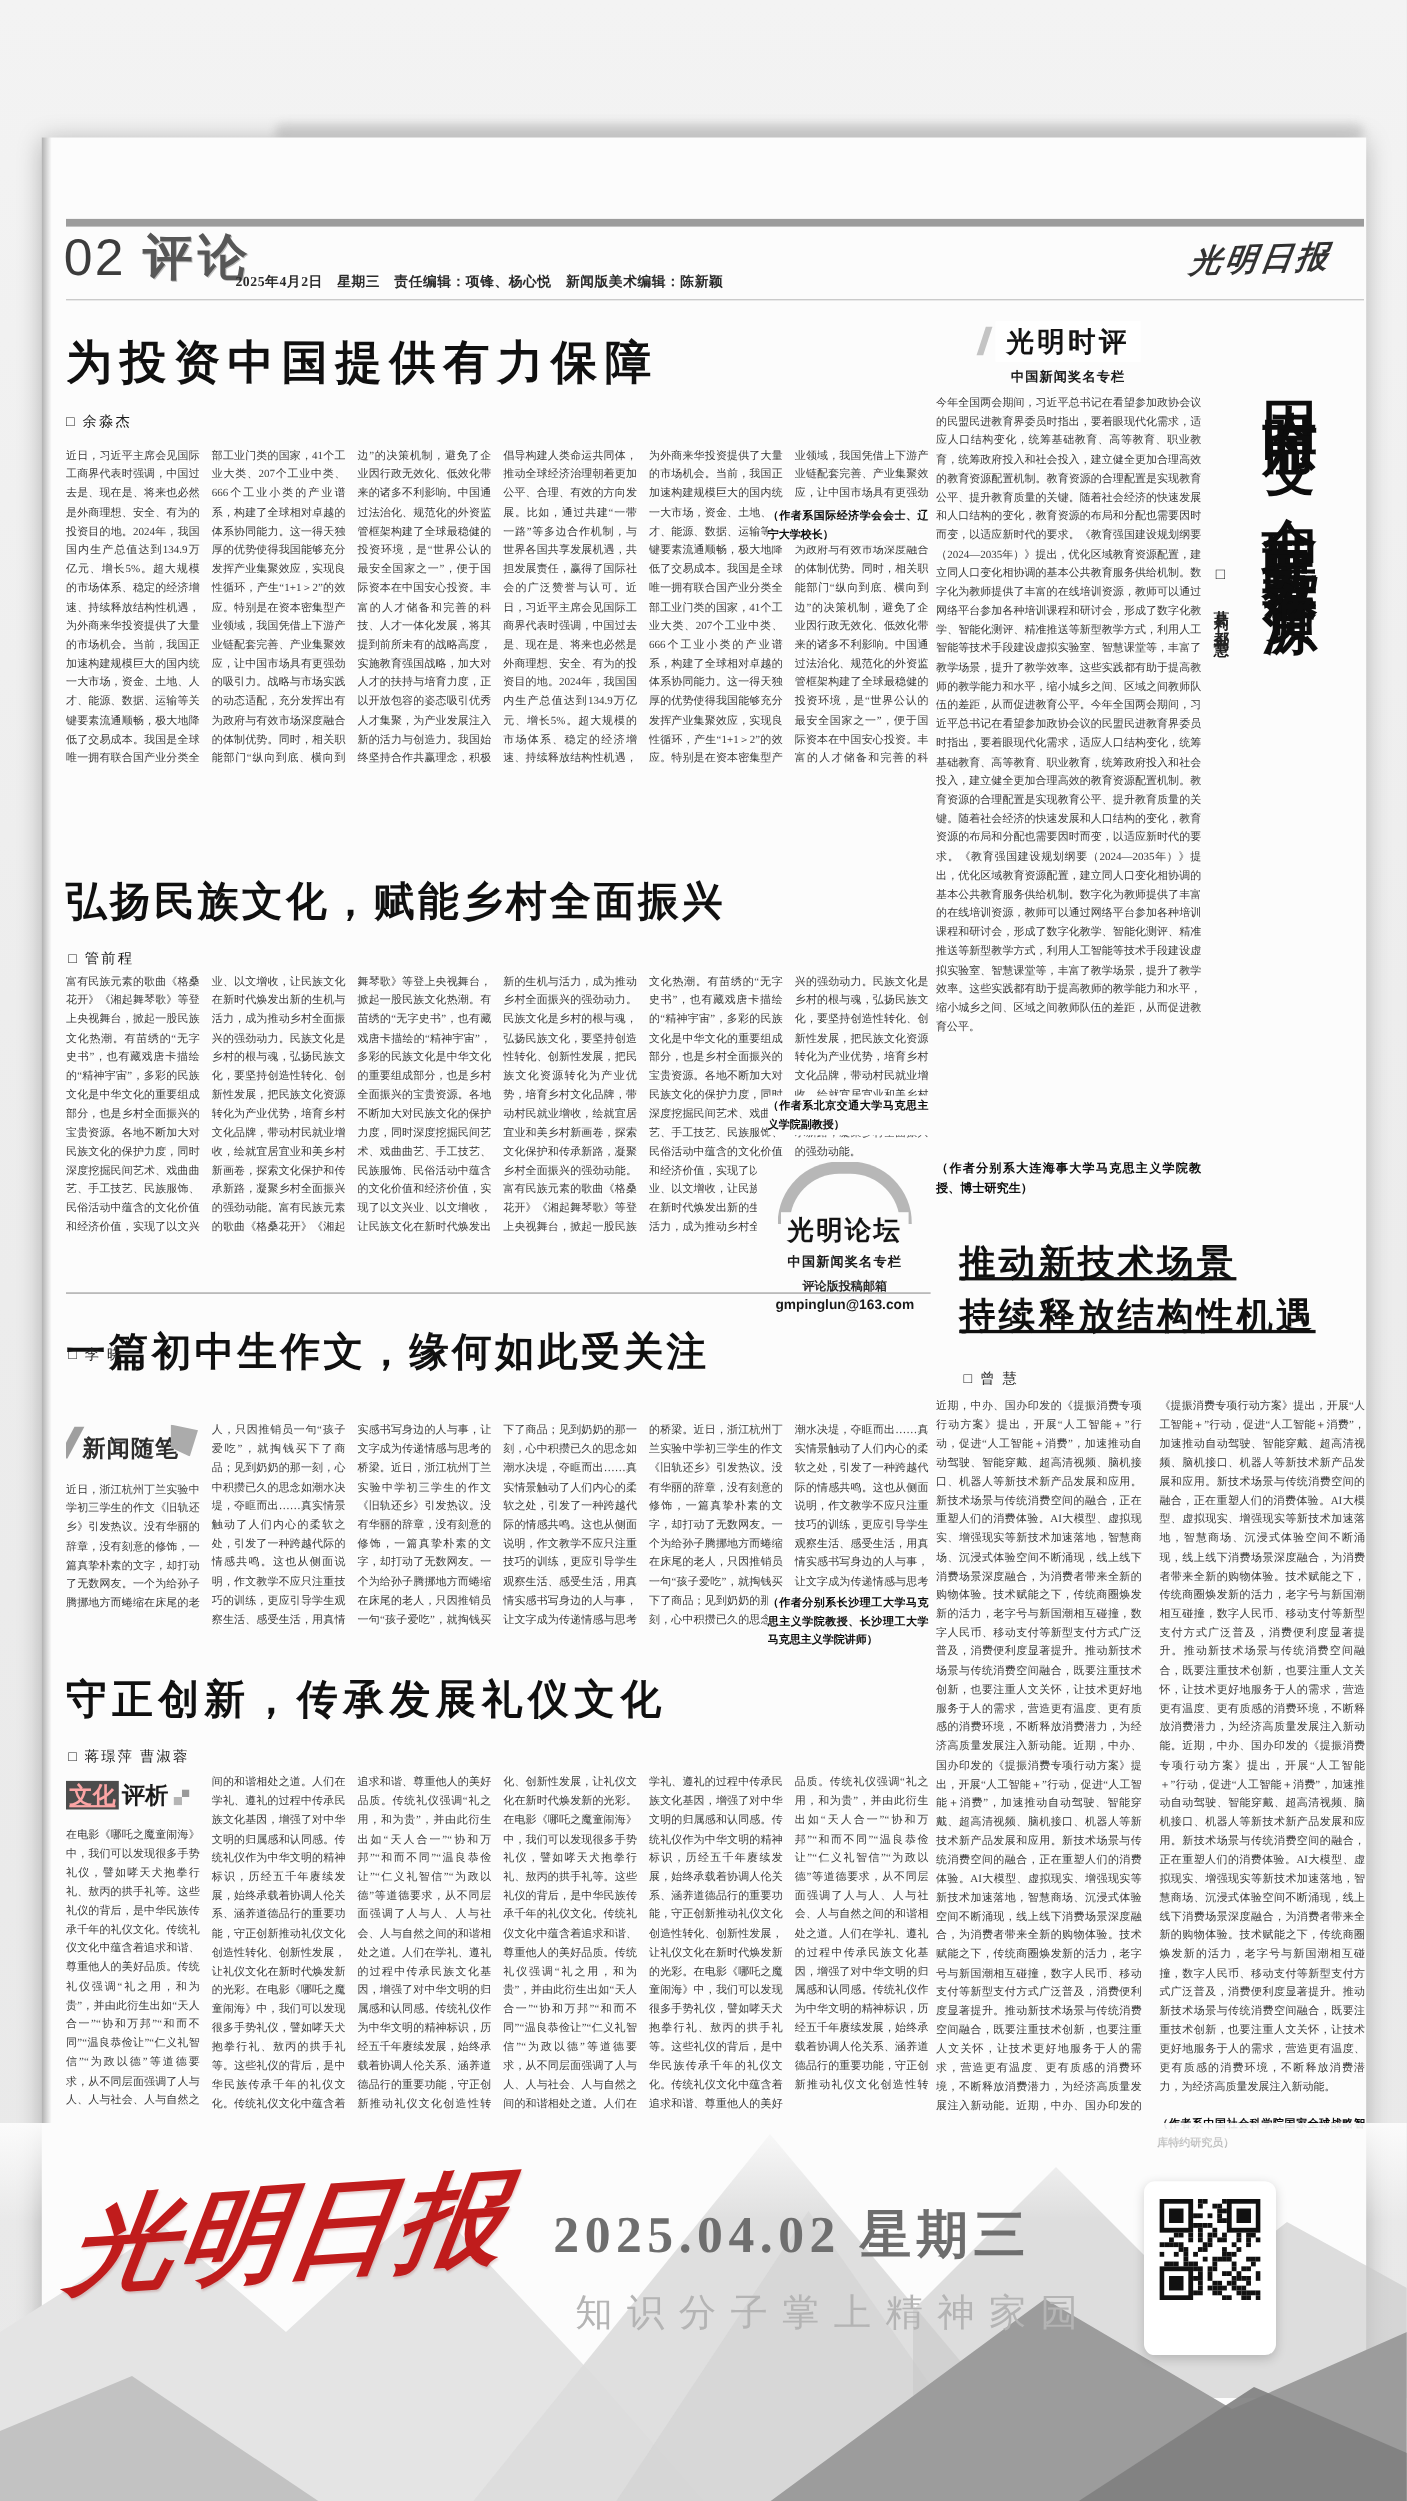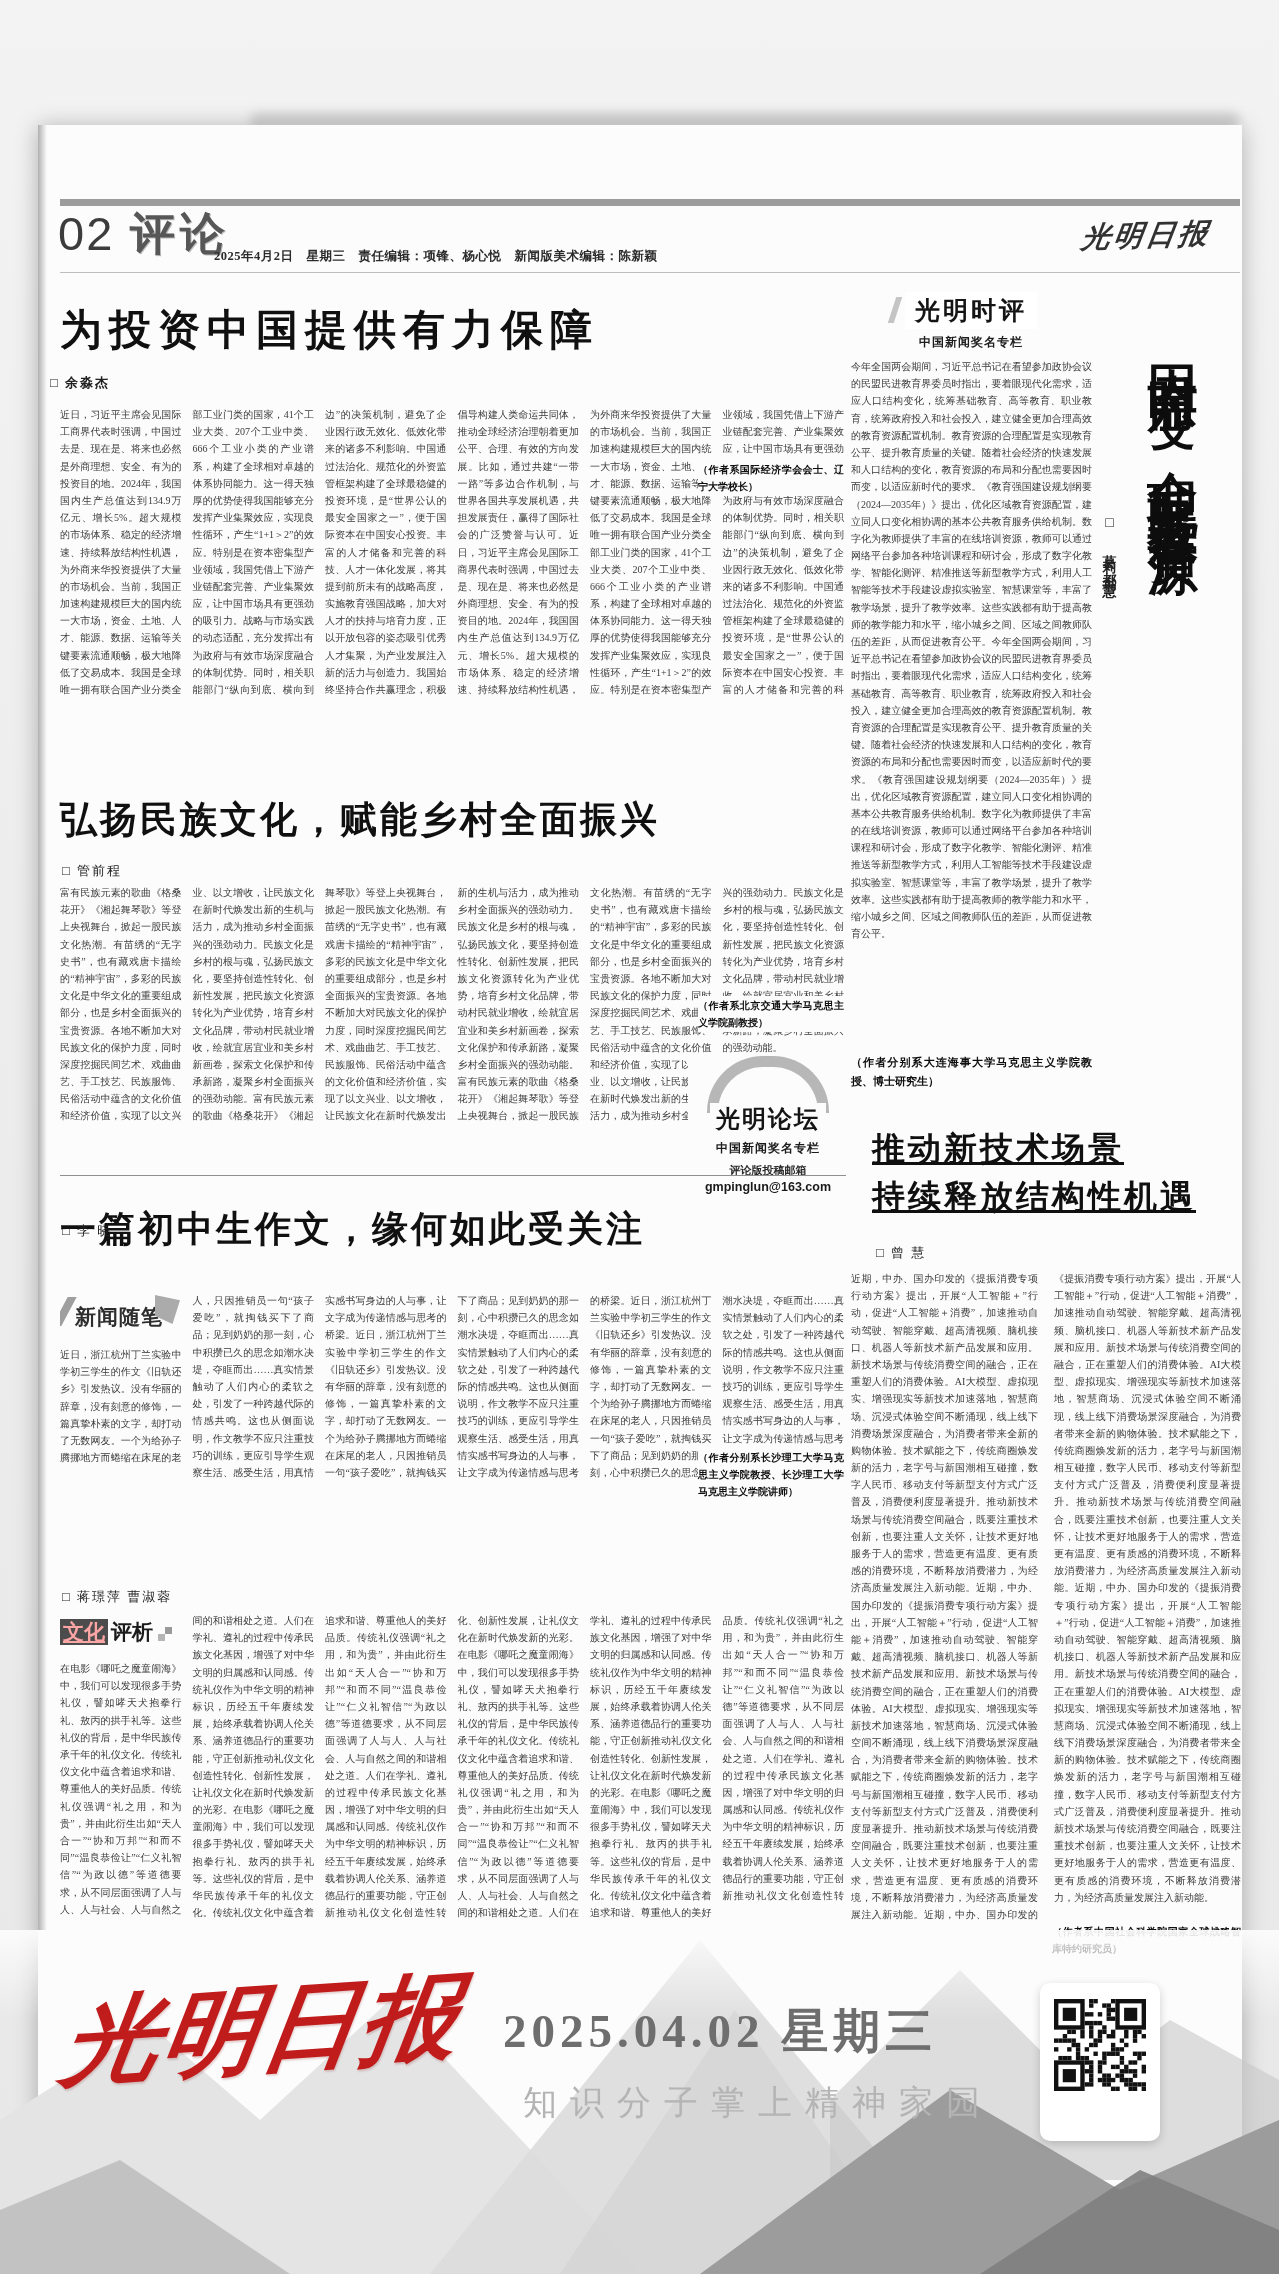--- a/index.html
+++ b/index.html
@@ -105,21 +105,21 @@
   <div class="abs left-curl"></div>
 
   <div class="abs topbar"></div>
   <div class="abs edition">02</div>
   <div class="abs section">评论</div>
   <div class="abs dateline">2025年4月2日　星期三　责任编辑：项锋、杨心悦　新闻版美术编辑：陈新颖</div>
   <div class="abs thinrule"></div>
   <div class="abs masthead">光明日报</div>
 
   <div class="abs headline h-invest">为投资中国提供有力保障</div>
-  <div class="abs byline" style="left:50px;top:374px;font-weight:bold;">□ 余淼杰</div>
+  <div class="abs byline" style="left:60px;top:374px;">□ 余淼杰</div>
   <div class="abs body cols6 b-invest">
     <span>近日，习近平主席会见国际工商界代表时强调，中国过去是、现在是、将来也必然是外商理想、安全、有为的投资目的地。2024年，我国国内生产总值达到134.9万亿元、增长5%。超大规模的市场体系、稳定的经济增速、持续释放结构性机遇，为外商来华投资提供了大量的市场机会。当前，我国正加速构建规模巨大的国内统一大市场，资金、土地、人才、能源、数据、运输等关键要素流通顺畅，极大地降低了交易成本。我国是全球唯一拥有联合国产业分类全部工业门类的国家，41个工业大类、207个工业中类、666个工业小类的产业谱系，构建了全球相对卓越的体系协同能力。这一得天独厚的优势使得我国能够充分发挥产业集聚效应，实现良性循环，产生“1+1＞2”的效应。特别是在资本密集型产业领域，我国凭借上下游产业链配套完善、产业集聚效应，让中国市场具有更强劲的吸引力。战略与市场实践的动态适配，充分发挥出有为政府与有效市场深度融合的体制优势。同时，相关职能部门“纵向到底、横向到边”的决策机制，避免了企业因行政无效化、低效化带来的诸多不利影响。中国通过法治化、规范化的外资监管框架构建了全球最稳健的投资环境，是“世界公认的最安全国家之一”，便于国际资本在中国安心投资。丰富的人才储备和完善的科技、人才一体化发展，将其提到前所未有的战略高度，实施教育强国战略，加大对人才的扶持与培育力度，正以开放包容的姿态吸引优秀人才集聚，为产业发展注入新的活力与创造力。我国始终坚持合作共赢理念，积极倡导构建人类命运共同体，推动全球经济治理朝着更加公平、合理、有效的方向发展。比如，通过共建“一带一路”等多边合作机制，与世界各国共享发展机遇，共担发展责任，赢得了国际社会的广泛赞誉与认可。近日，习近平主席会见国际工商界代表时强调，中国过去是、现在是、将来也必然是外商理想、安全、有为的投资目的地。2024年，我国国内生产总值达到134.9万亿元、增长5%。超大规模的市场体系、稳定的经济增速、持续释放结构性机遇，为外商来华投资提供了大量的市场机会。当前，我国正加速构建规模巨大的国内统一大市场，资金、土地、人才、能源、数据、运输等关键要素流通顺畅，极大地降低了交易成本。我国是全球唯一拥有联合国产业分类全部工业门类的国家，41个工业大类、207个工业中类、666个工业小类的产业谱系，构建了全球相对卓越的体系协同能力。这一得天独厚的优势使得我国能够充分发挥产业集聚效应，实现良性循环，产生“1+1＞2”的效应。特别是在资本密集型产业领域，我国凭借上下游产业链配套完善、产业集聚效应，让中国市场具有更强劲的吸引力。战略与市场实践的动态适配，充分发挥出有为政府与有效市场深度融合的体制优势。同时，相关职能部门“纵向到底、横向到边”的决策机制，避免了企业因行政无效化、低效化带来的诸多不利影响。中国通过法治化、规范化的外资监管框架构建了全球最稳健的投资环境，是“世界公认的最安全国家之一”，便于国际资本在中国安心投资。丰富的人才储备和完善的科技、人才一体化发展，将其提到前所未有的战略高度，实施教育强国战略，加大对人才的扶持与培育力度，正以开放包容的姿态吸引优秀人才集聚，为产业发展注入新的活力与创造力。我国始终坚持合作共赢理念，积极倡导构建人类命运共同体，推动全球经济治理朝着更加公平、合理、有效的方向发展。比如，通过共建“一带一路”等多边合作机制，与世界各国共享发展机遇，共担发展责任，赢得了国际社会的广泛赞誉与认可。</span>
   </div>
   <div class="attrib at-invest">（作者系国际经济学会会士、辽宁大学校长）</div>
 
   <div class="abs badge-shiping">
     <div class="shiping-title">光明时评</div>
     <div class="badge-sub">中国新闻奖名专栏</div>
   </div>
   <div class="abs body b-edu">
@@ -151,20 +151,21 @@
   <div class="abs body cols6 b-essay">
     <div class="badge-suibi">
       <div class="suibi-slash"></div>
       <div class="suibi-txt">新闻随笔</div>
       <div class="suibi-flag"></div>
     </div>
     <span>近日，浙江杭州丁兰实验中学初三学生的作文《旧轨还乡》引发热议。没有华丽的辞章，没有刻意的修饰，一篇真挚朴素的文字，却打动了无数网友。一个为给孙子腾挪地方而蜷缩在床尾的老人，只因推销员一句“孩子爱吃”，就掏钱买下了商品；见到奶奶的那一刻，心中积攒已久的思念如潮水决堤，夺眶而出……真实情景触动了人们内心的柔软之处，引发了一种跨越代际的情感共鸣。这也从侧面说明，作文教学不应只注重技巧的训练，更应引导学生观察生活、感受生活，用真情实感书写身边的人与事，让文字成为传递情感与思考的桥梁。近日，浙江杭州丁兰实验中学初三学生的作文《旧轨还乡》引发热议。没有华丽的辞章，没有刻意的修饰，一篇真挚朴素的文字，却打动了无数网友。一个为给孙子腾挪地方而蜷缩在床尾的老人，只因推销员一句“孩子爱吃”，就掏钱买下了商品；见到奶奶的那一刻，心中积攒已久的思念如潮水决堤，夺眶而出……真实情景触动了人们内心的柔软之处，引发了一种跨越代际的情感共鸣。这也从侧面说明，作文教学不应只注重技巧的训练，更应引导学生观察生活、感受生活，用真情实感书写身边的人与事，让文字成为传递情感与思考的桥梁。近日，浙江杭州丁兰实验中学初三学生的作文《旧轨还乡》引发热议。没有华丽的辞章，没有刻意的修饰，一篇真挚朴素的文字，却打动了无数网友。一个为给孙子腾挪地方而蜷缩在床尾的老人，只因推销员一句“孩子爱吃”，就掏钱买下了商品；见到奶奶的那一刻，心中积攒已久的思念如潮水决堤，夺眶而出……真实情景触动了人们内心的柔软之处，引发了一种跨越代际的情感共鸣。这也从侧面说明，作文教学不应只注重技巧的训练，更应引导学生观察生活、感受生活，用真情实感书写身边的人与事，让文字成为传递情感与思考的桥梁。</span>
   </div>
   <div class="attrib at-essay">（作者分别系长沙理工大学马克思主义学院教授、长沙理工大学马克思主义学院讲师）</div>
 
+  <div class="abs headline h-ritual">守正创新，传承发展礼仪文化</div>
   <div class="abs byline" style="left:62px;top:1588px;">□ 蒋璟萍 曹淑蓉</div>
   <div class="abs body cols6 b-ritual">
     <div class="badge-pingxi">
       <span class="px-dark">文化</span><span class="px-light">评析</span><span class="px-pix"></span>
     </div>
     <span>在电影《哪吒之魔童闹海》中，我们可以发现很多手势礼仪，譬如哮天犬抱拳行礼、敖丙的拱手礼等。这些礼仪的背后，是中华民族传承千年的礼仪文化。传统礼仪文化中蕴含着追求和谐、尊重他人的美好品质。传统礼仪强调“礼之用，和为贵”，并由此衍生出如“天人合一”“协和万邦”“和而不同”“温良恭俭让”“仁义礼智信”“为政以德”等道德要求，从不同层面强调了人与人、人与社会、人与自然之间的和谐相处之道。人们在学礼、遵礼的过程中传承民族文化基因，增强了对中华文明的归属感和认同感。传统礼仪作为中华文明的精神标识，历经五千年赓续发展，始终承载着协调人伦关系、涵养道德品行的重要功能，守正创新推动礼仪文化创造性转化、创新性发展，让礼仪文化在新时代焕发新的光彩。在电影《哪吒之魔童闹海》中，我们可以发现很多手势礼仪，譬如哮天犬抱拳行礼、敖丙的拱手礼等。这些礼仪的背后，是中华民族传承千年的礼仪文化。传统礼仪文化中蕴含着追求和谐、尊重他人的美好品质。传统礼仪强调“礼之用，和为贵”，并由此衍生出如“天人合一”“协和万邦”“和而不同”“温良恭俭让”“仁义礼智信”“为政以德”等道德要求，从不同层面强调了人与人、人与社会、人与自然之间的和谐相处之道。人们在学礼、遵礼的过程中传承民族文化基因，增强了对中华文明的归属感和认同感。传统礼仪作为中华文明的精神标识，历经五千年赓续发展，始终承载着协调人伦关系、涵养道德品行的重要功能，守正创新推动礼仪文化创造性转化、创新性发展，让礼仪文化在新时代焕发新的光彩。在电影《哪吒之魔童闹海》中，我们可以发现很多手势礼仪，譬如哮天犬抱拳行礼、敖丙的拱手礼等。这些礼仪的背后，是中华民族传承千年的礼仪文化。传统礼仪文化中蕴含着追求和谐、尊重他人的美好品质。传统礼仪强调“礼之用，和为贵”，并由此衍生出如“天人合一”“协和万邦”“和而不同”“温良恭俭让”“仁义礼智信”“为政以德”等道德要求，从不同层面强调了人与人、人与社会、人与自然之间的和谐相处之道。人们在学礼、遵礼的过程中传承民族文化基因，增强了对中华文明的归属感和认同感。传统礼仪作为中华文明的精神标识，历经五千年赓续发展，始终承载着协调人伦关系、涵养道德品行的重要功能，守正创新推动礼仪文化创造性转化、创新性发展，让礼仪文化在新时代焕发新的光彩。在电影《哪吒之魔童闹海》中，我们可以发现很多手势礼仪，譬如哮天犬抱拳行礼、敖丙的拱手礼等。这些礼仪的背后，是中华民族传承千年的礼仪文化。传统礼仪文化中蕴含着追求和谐、尊重他人的美好品质。传统礼仪强调“礼之用，和为贵”，并由此衍生出如“天人合一”“协和万邦”“和而不同”“温良恭俭让”“仁义礼智信”“为政以德”等道德要求，从不同层面强调了人与人、人与社会、人与自然之间的和谐相处之道。人们在学礼、遵礼的过程中传承民族文化基因，增强了对中华文明的归属感和认同感。传统礼仪作为中华文明的精神标识，历经五千年赓续发展，始终承载着协调人伦关系、涵养道德品行的重要功能，守正创新推动礼仪文化创造性转化、创新性发展，让礼仪文化在新时代焕发新的光彩。</span>
   </div>
 
   <div class="abs headline h-consume">
     <div>推动新技术场景</div>

